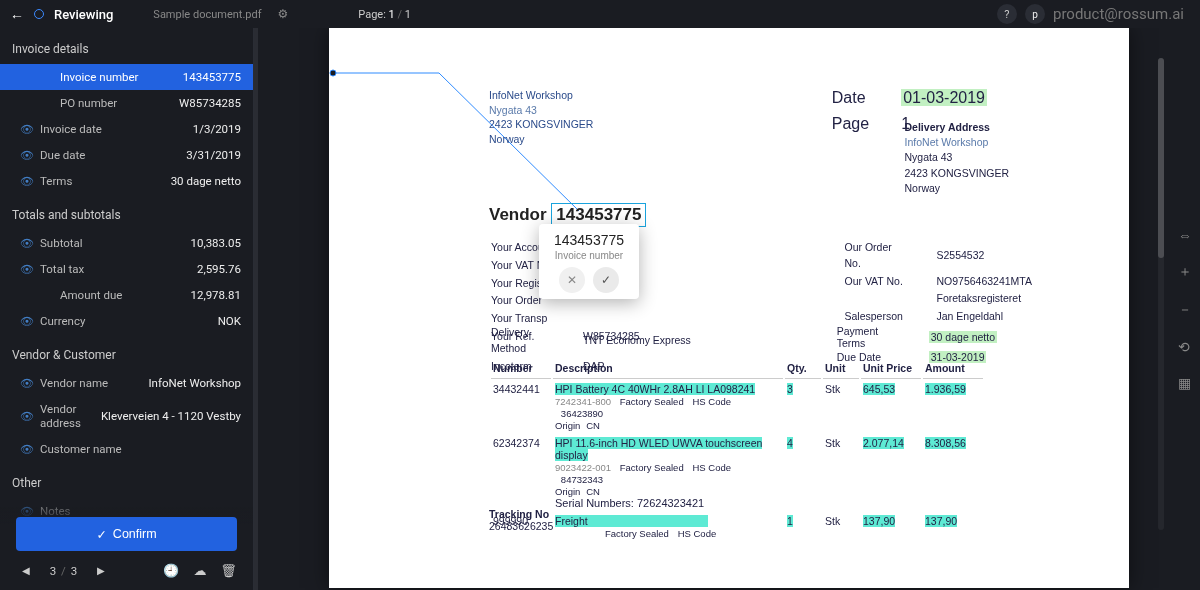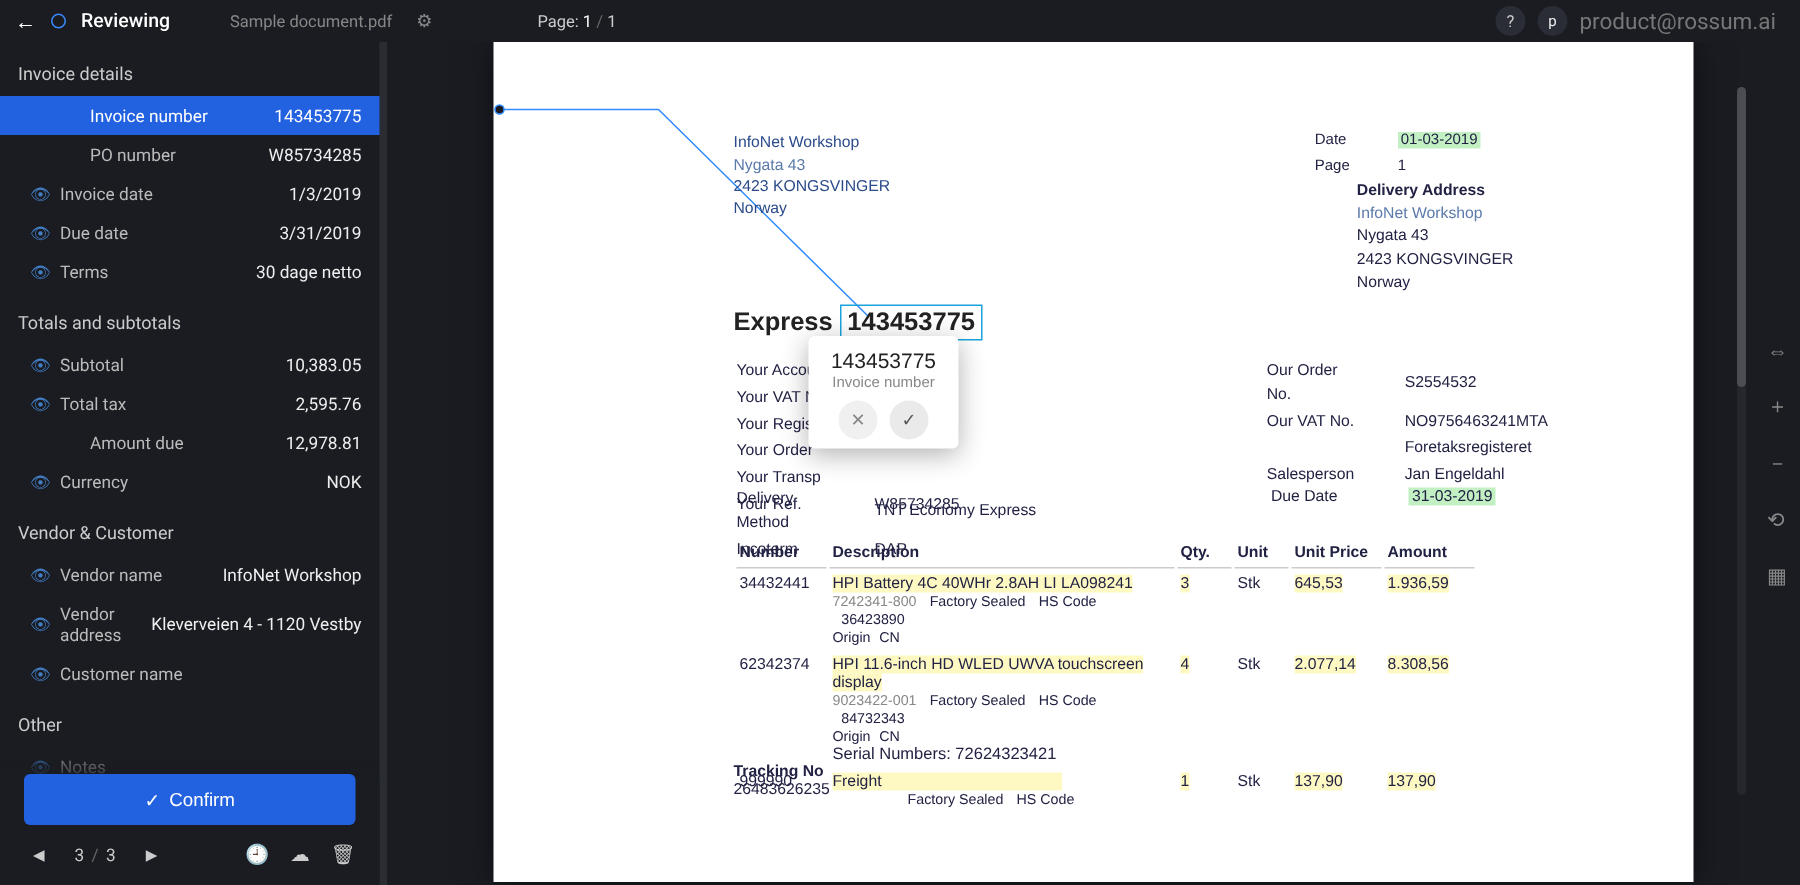--- a/index.html
+++ b/index.html
@@ -115,21 +115,21 @@
 .right-tools {
   position: absolute; right: 4px; top: 50%; transform: translateY(-50%);
   display: flex; flex-direction: column; gap: 12px;
   color: #888; font-size: 14px;
 }
 .right-tools span { cursor: pointer; padding:4px; }
 
 
 .doc-header { position:absolute; top:60px; left:160px; font-size:10.5px; color:#2a4a8a; line-height:1.4; }
 .doc-header .name { color:#2a4a8a; }
-.doc-date-block { position:absolute; top:56px; right:140px; font-size:10px; color:#224; line-height:1.5; }
+.doc-date-block { position:absolute; top:56px; right:140px; font-size:16px; color:#224; line-height:1.5; }
 .doc-date-block td:first-child { padding-right: 30px; color:#224; }
 .doc-deliv { position:absolute; top:92px; right:120px; font-size:10.5px; color:#224; line-height:1.45; }
 .doc-deliv .hd { font-weight:bold; }
 
 .doc-invoice-title { position:absolute; top:175px; left:160px; font-size:17px; font-weight:bold; color:#222; }
 .field-box {
   display:inline-block; border:1px solid #19a3dd; padding:1px 4px;
   color:#222; font-weight:bold;
 }
 
@@ -158,21 +158,21 @@
 .doc-deliv2 { position:absolute; top:295px; left:160px; font-size:10.5px; color:#224; line-height:1.5; }
 .doc-deliv2 td:first-child { padding-right:30px; width:90px; }
 .doc-pay { position:absolute; top:295px; right:130px; font-size:10.5px; color:#224; }
 .doc-pay td:first-child { padding-right:30px; width:90px; }
 .hl-green { background:#c2f0c2; padding:0 2px; }
 
 .doc-table { position:absolute; top:328px; left:160px; right:136px; font-size:10.5px; color:#224; }
 .doc-table th { text-align:left; font-weight:bold; padding:4px 2px; border-bottom:0.5px solid #ccc; }
 .doc-table th.right, .doc-table td.right { }
 .doc-table td { padding:2px 2px; vertical-align:top; }
-.hl-blue { background:#fef9c3; }
+.hl-blue { background:#5eead4; }
 
 .doc-tracking { position:absolute; top:480px; left:160px; font-size:10.5px; color:#224; }
 
 svg.connector { position:absolute; top:0; left:0; pointer-events:none; }
 </style>
 </head>
 <body>
 
 <div class="app">
   <div class="topbar">
@@ -327,21 +327,21 @@
 
         <div class="doc-deliv">
           <div class="hd">Delivery Address</div>
           <div style="color:#5a7aaa">InfoNet Workshop</div>
           <div>Nygata 43</div>
           <div>2423 KONGSVINGER</div>
           <div>Norway</div>
         </div>
 
         <div class="doc-invoice-title">
-          <span>Express</span>
+          <span>Vendor</span>
           <span class="field-box">143453775</span>
         </div>
 
         <div class="popup">
           <div class="popup-val">143453775</div>
           <div class="popup-lbl">Invoice number</div>
           <div class="popup-actions">
             <div class="popup-btn cancel">✕</div>
             <div class="popup-btn ok">✓</div>
           </div>
@@ -411,20 +411,24 @@
             <tr>
                   <td>Incoterm</td>
                   <td>DAP</td>
                 </tr>
           </tbody>
             </table>
         </div>
         <div class="doc-pay">
           <table>
             <tbody>
+                <tr>
+                  <td>Payment Terms</td>
+                  <td><span class="hl-green">30 dage netto</span></td>
+                </tr>
             <tr>
                   <td>Due Date</td>
                   <td><span class="hl-green">31-03-2019</span></td>
                 </tr>
           </tbody>
             </table>
         </div>
 
         <table class="doc-table">
           <tbody>

